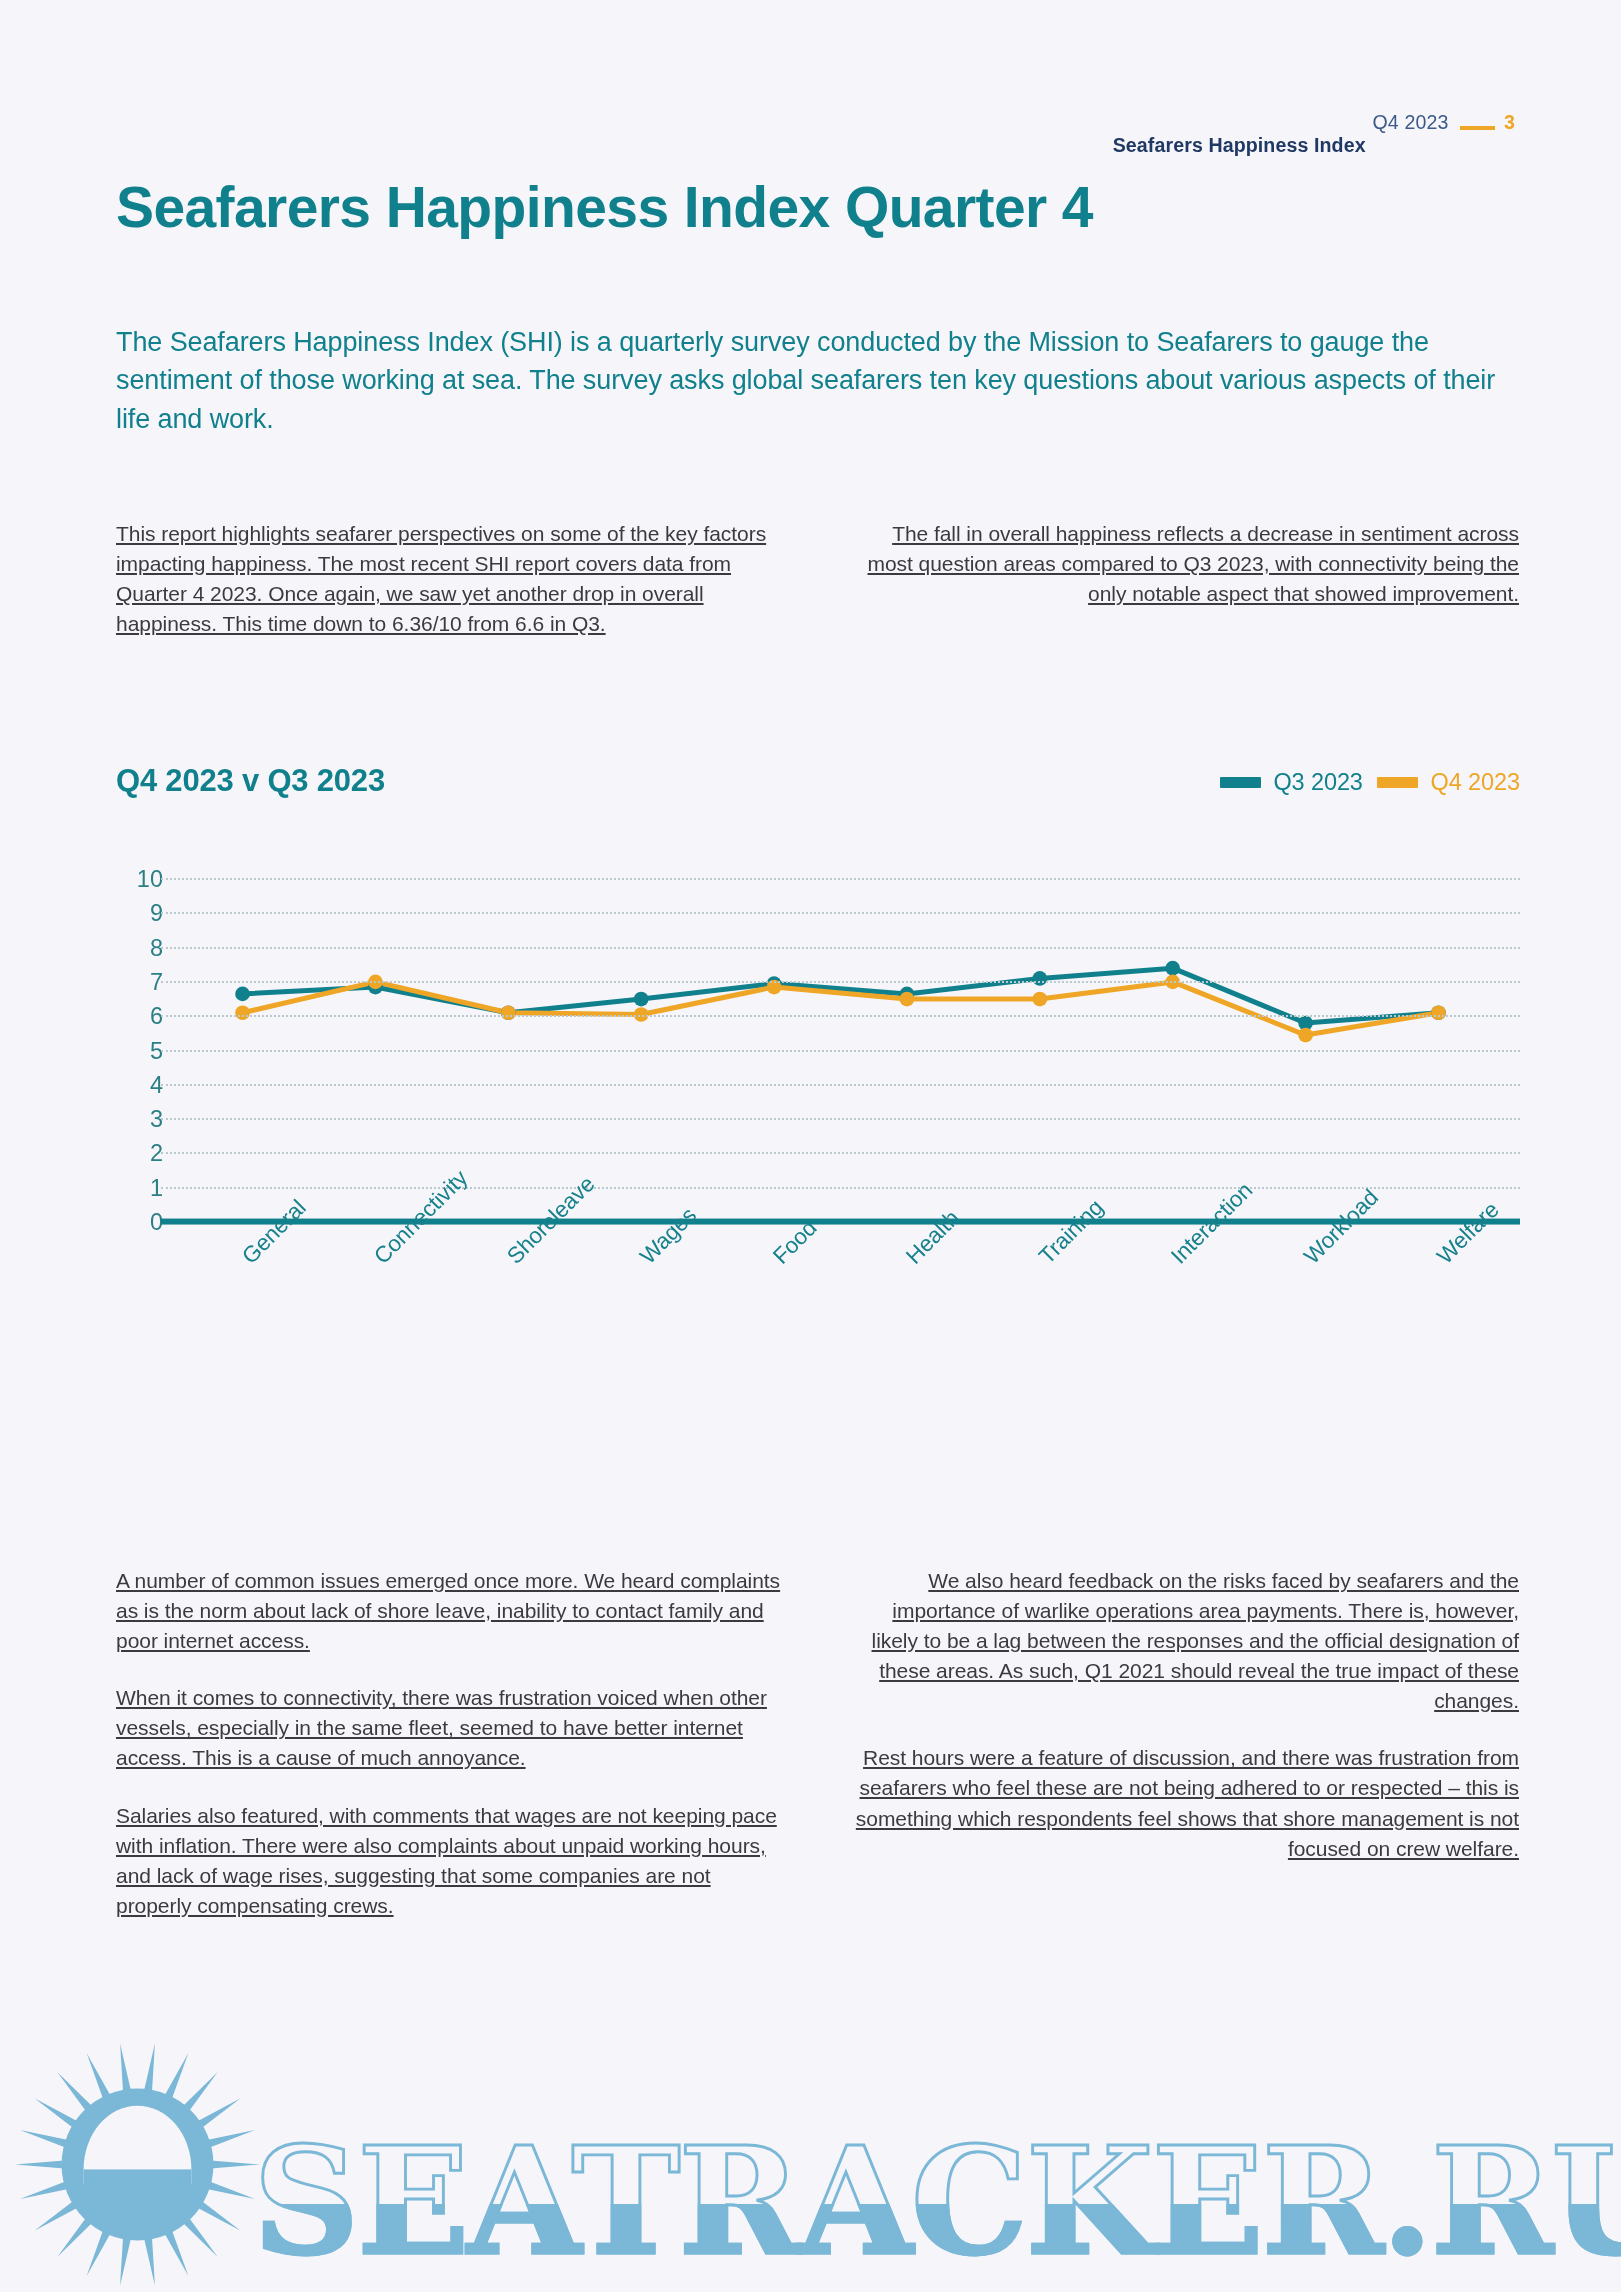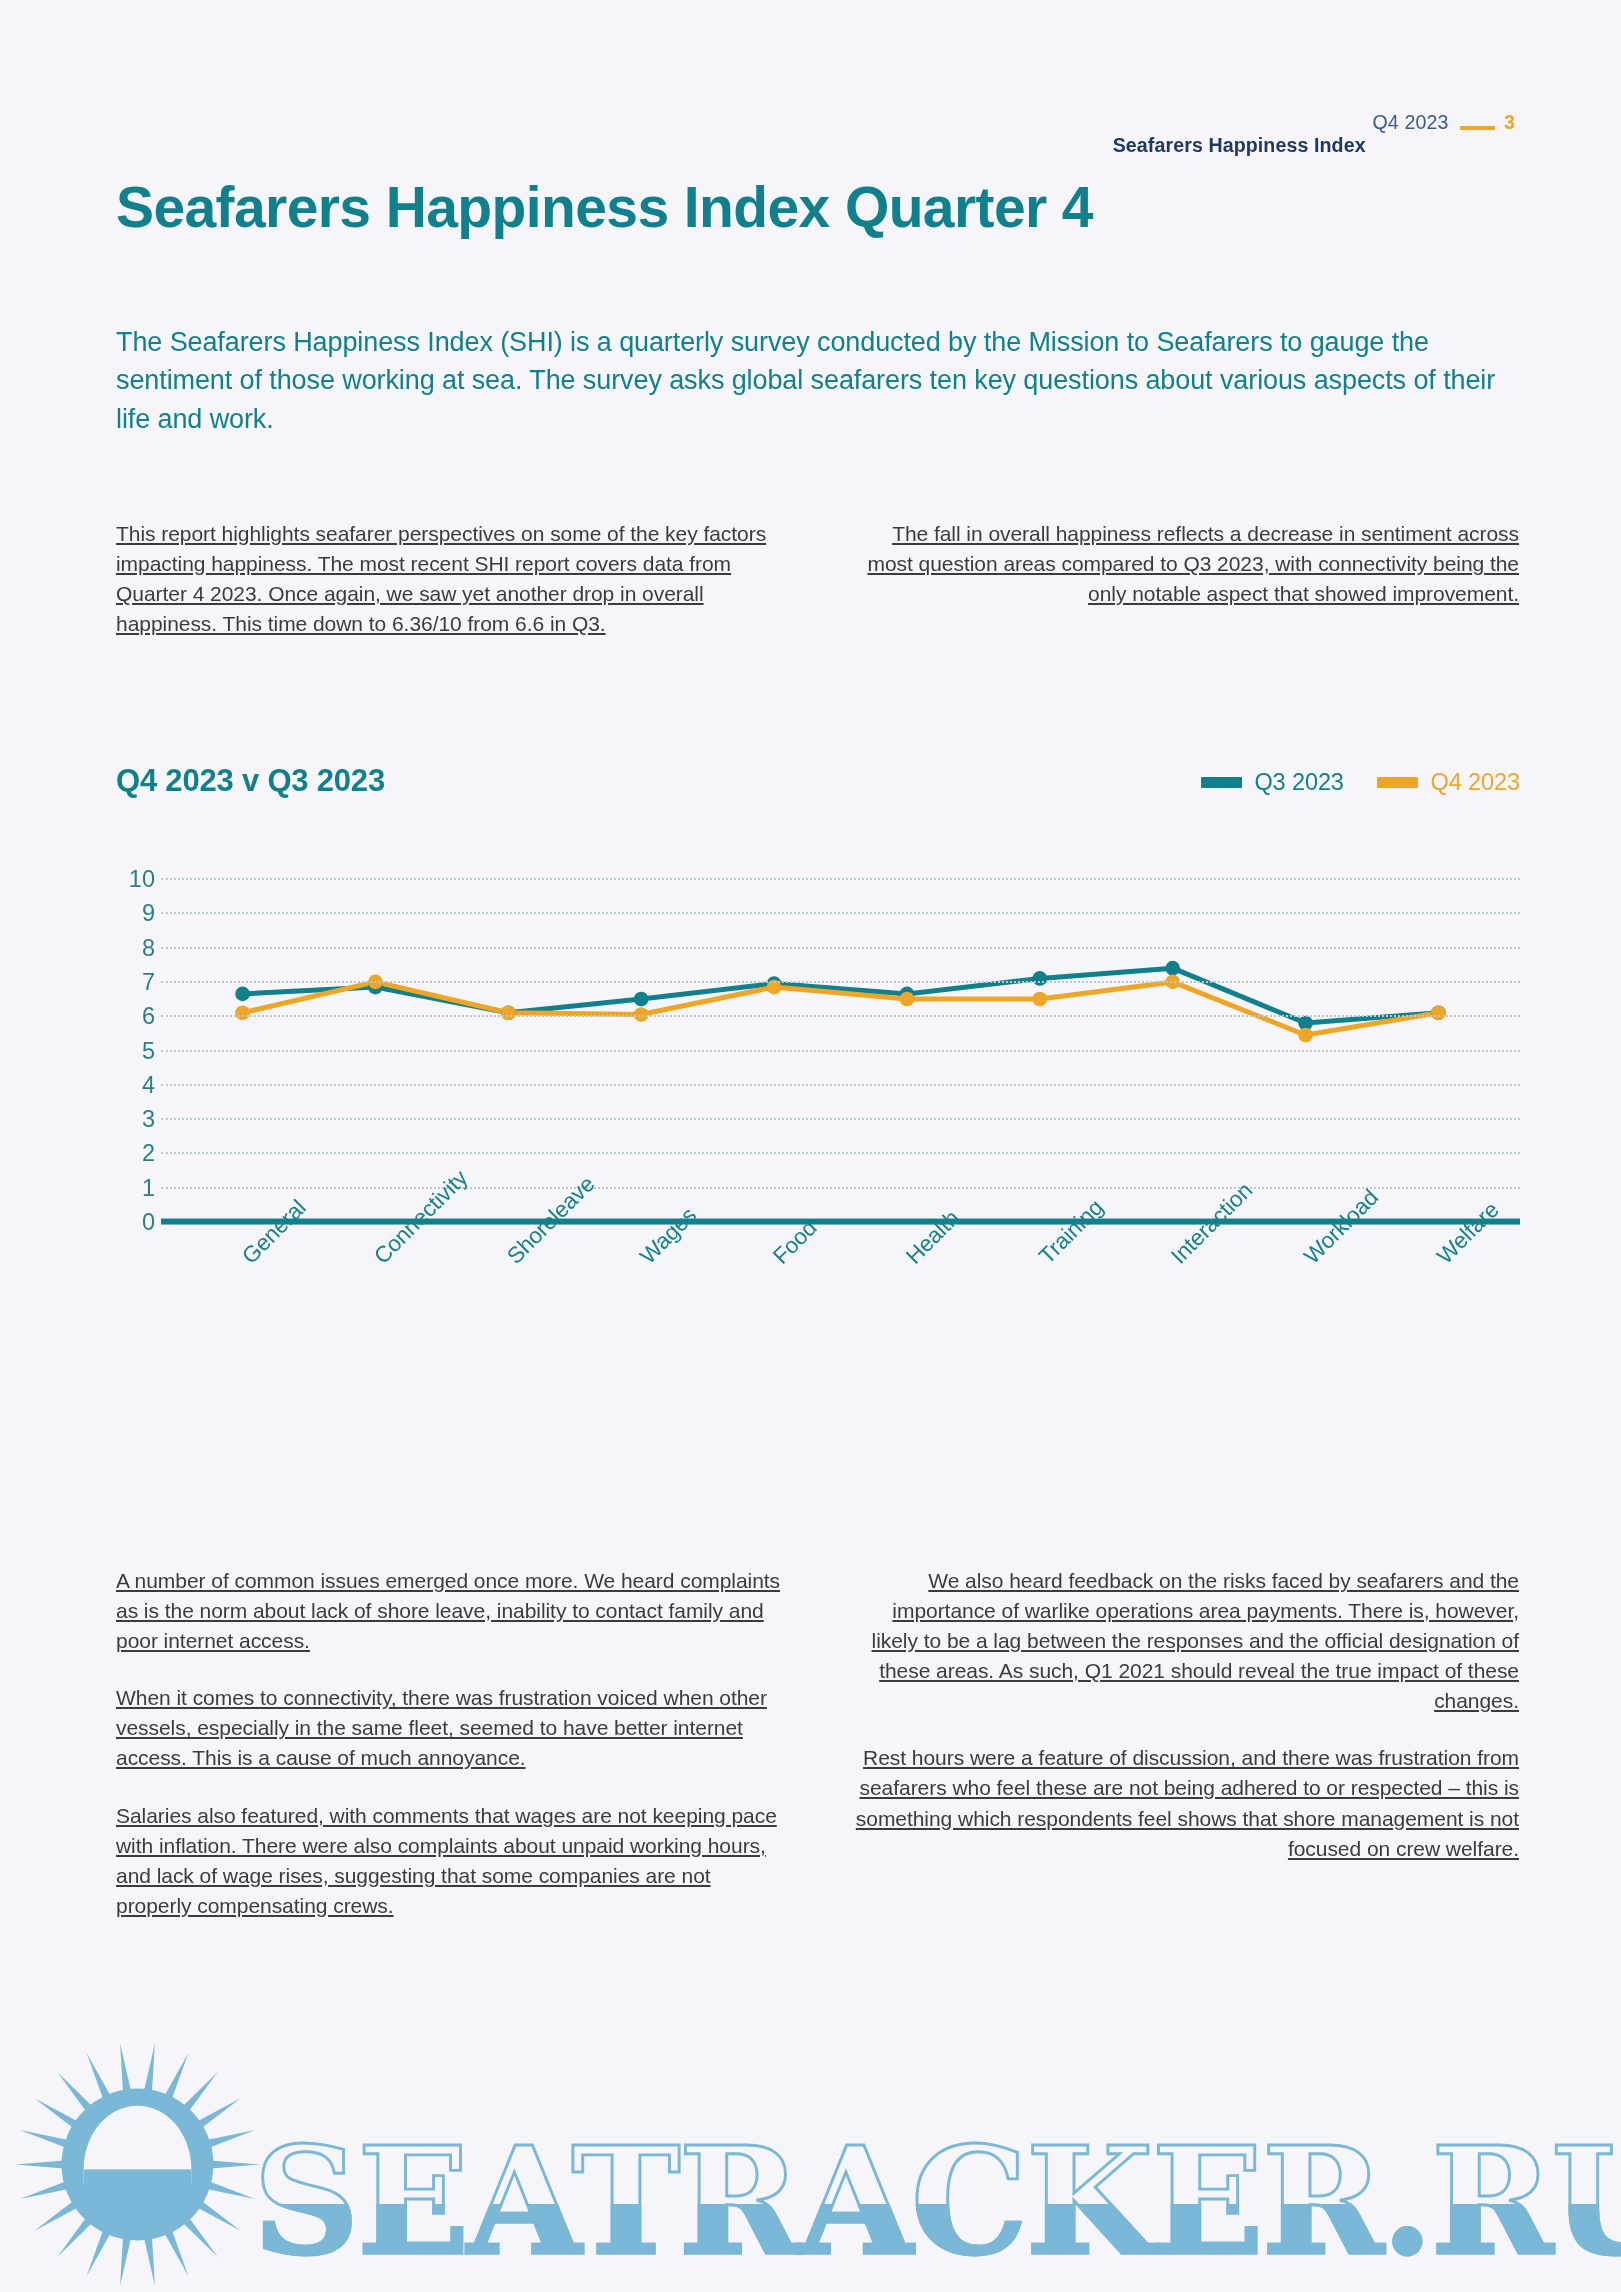--- a/index.html
+++ b/index.html
@@ -46,28 +46,28 @@
   .bodytxt p:last-child{margin-bottom:0;}
   .cols-top{top:519px;}
   .cols-bottom{top:1566px;}
 
   
   .chart-head{position:absolute;left:116px;top:763px;width:1404px;height:45px;}
   .chart-title{
     position:absolute;left:0;top:0;color:#11808d;
     font-size:31px;font-weight:bold;letter-spacing:-0.2px;
   }
-  .legend{position:absolute;right:0;top:5.9px;display:flex;align-items:center;gap:33px;}
+  .legend{position:absolute;right:0;top:5.9px;display:flex;align-items:center;gap:14px;}
   .legend .lg{display:flex;align-items:center;gap:12.7px;}
   .legend .swatch{width:41px;height:10.8px;border-radius:1px;display:block;}
   .legend .lg-label{font-size:23.5px;letter-spacing:-0.1px;}
 
   .chart{position:absolute;left:116px;top:861px;width:1404px;height:549px;}
   .plot{position:absolute;left:45px;top:17.6px;right:0;height:343px;}
-  .ylabels{position:absolute;left:0;top:17.6px;width:39px;height:343px;}
+  .ylabels{position:absolute;left:8px;top:17.6px;width:39px;height:343px;}
   .ylabels span{
     position:absolute;right:0;transform:translateY(-50%);
     color:#2a7f85;font-size:23.5px;
   }
   .gridline{
     position:absolute;left:0;right:0;height:0;
     border-top:2.9px dotted #b9c9ce;transform:translateY(-50%);
   }
   .axis0{
     position:absolute;left:0;right:0;height:6.9px;background:#11808d;

